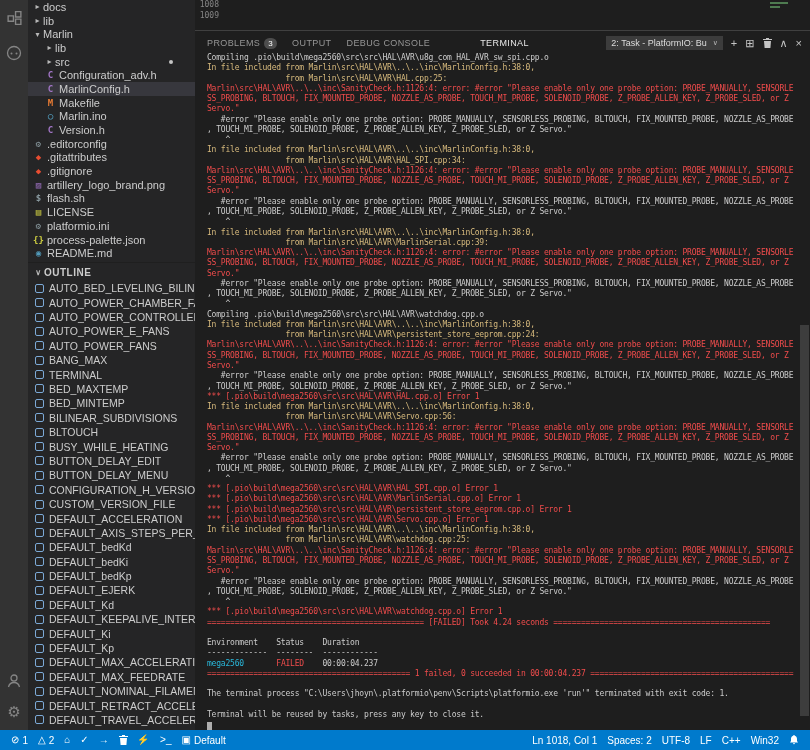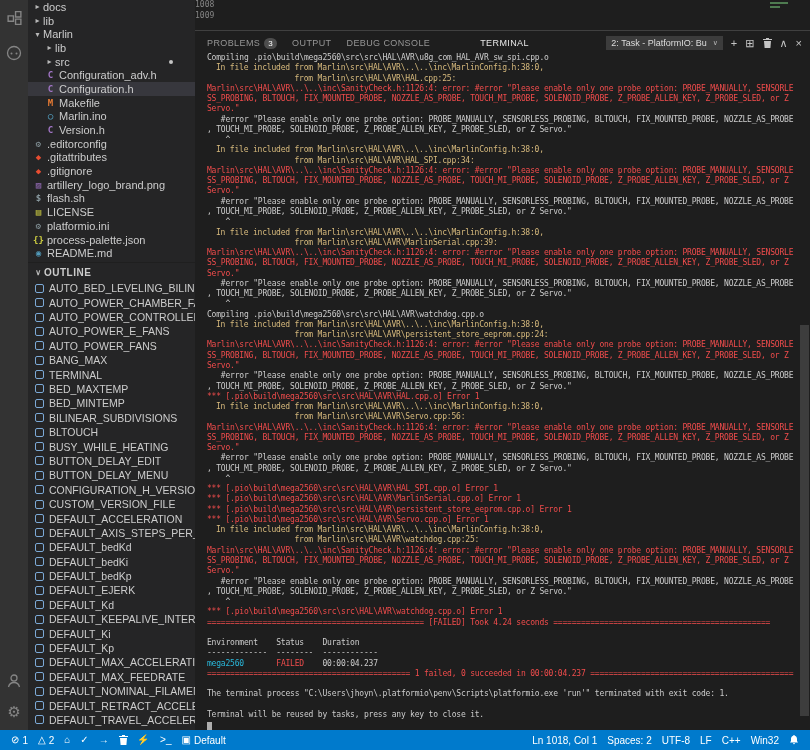--- a/index.html
+++ b/index.html
@@ -24,41 +24,41 @@
   .dot{width:4px;height:4px;border-radius:50%;background:#c5c5c5;margin-left:auto;margin-right:22px;flex:none;}
   .section-header{height:18px;display:flex;align-items:center;font-size:10px;font-weight:bold;
     letter-spacing:.5px;color:#cccccc;padding-left:5px;border-top:1px solid #1f1f1f;margin-top:2px;}
   .section-header .chev{font-size:8px;}
   .outline-row{height:14.4px;display:flex;align-items:center;font-size:10.5px;padding-left:7px;white-space:nowrap;cursor:pointer;}
   .sym-icon{width:7px;height:7px;border:1px solid #7ca9d6;border-radius:2px;margin-right:5px;flex:none;}
 
   
   .editor{position:absolute;left:195px;right:0;top:0;height:30px;background:#1e1e1e;cursor:text;}
   .ed-line{display:flex;font-family:"DejaVu Sans Mono",monospace;font-size:8px;height:10.5px;line-height:10.5px;white-space:pre;}
-  .ed-num{width:24px;text-align:left;color:#858585;padding-right:9px;flex:none;}
+  .ed-num{width:24px;text-align:right;color:#858585;padding-right:9px;flex:none;}
   .ed-text.comment{color:#6a9955;}
   .minimap{position:absolute;right:16px;top:0;width:24px;height:30px;}
   .mm-mark{position:absolute;height:2px;background:#4e7b50;}
 
   
   .panel{position:absolute;left:195px;right:0;top:30px;bottom:20px;background:#1e1e1e;border-top:1px solid #404040;box-sizing:border-box;}
   .panel-header{height:20px;display:flex;align-items:center;padding:2px 8px 0 12px;}
   .p-tab{font-size:9px;letter-spacing:.4px;color:#969696;margin-right:15px;cursor:pointer;display:flex;align-items:center;gap:4px;}
   .p-tab.active{color:#e7e7e7;margin-left:35px;}
   .badge{background:#4d4d4d;color:#ffffff;border-radius:7px;font-size:8px;padding:0 4px;height:11px;line-height:11px;}
   .panel-actions{margin-left:auto;display:flex;align-items:center;gap:8px;}
   .term-picker{background:#3c3c3c;color:#dddddd;font-size:9px;height:14px;line-height:14px;padding:0 5px;
     display:flex;align-items:center;gap:6px;max-width:122px;white-space:nowrap;overflow:hidden;cursor:pointer;}
   .term-picker .chev{font-size:7px;width:auto;}
   .pa-icon{color:#c5c5c5;font-size:11px;line-height:1;cursor:pointer;display:flex;align-items:center;}
 
   .terminal{position:absolute;left:12px;right:10px;top:22px;bottom:0;font-family:"DejaVu Sans Mono",monospace;
     font-size:8px;line-height:10.28px;letter-spacing:-0.2px;white-space:pre;overflow:hidden;cursor:text;}
   .t-line{height:10.28px;}
-  .c-fg{color:#cccccc;}.c-red{color:#f14c4c;}.c-yel{color:#d7ba7d;margin-left:9px;}.c-cyan{color:#29b8db;}
+  .c-fg{color:#cccccc;}.c-red{color:#f14c4c;}.c-yel{color:#d7ba7d;}.c-cyan{color:#29b8db;}
   .c-cur{background:#aeaeae;display:inline-block;width:5px;height:9px;vertical-align:bottom;}
   .scroll-thumb{position:absolute;right:1px;top:42%;width:9px;height:56%;background:rgba(121,121,121,.35);cursor:pointer;}
 
   
   .statusbar{position:absolute;left:0;right:0;bottom:0;height:20px;background:#007acc;color:#ffffff;
     display:flex;align-items:center;font-size:10px;padding:0 6px;box-sizing:border-box;}
   .sb-item{display:flex;align-items:center;gap:3px;padding:0 5px;height:100%;cursor:pointer;white-space:nowrap;}
   .sb-icon{display:flex;align-items:center;font-size:10px;line-height:1;}
   .sb-right{margin-left:auto;display:flex;}
 </style>
@@ -115,21 +115,21 @@
           <span class="chev">▸</span>
           <span class="tree-label">src</span>
           <span class="dot"></span>
         </div>
         <div class="tree-row" style="padding-left: 16px;">
           <span class="file-icon" style="color: rgb(160, 116, 196);">C</span>
           <span class="tree-label">Configuration_adv.h</span>
         </div>
         <div class="tree-row selected" style="padding-left: 16px;">
           <span class="file-icon" style="color: rgb(160, 116, 196);">C</span>
-          <span class="tree-label">Configuration.h</span>
+          <span class="tree-label">MarlinConfig.h</span>
         </div>
         <div class="tree-row" style="padding-left: 16px;">
           <span class="file-icon" style="color: rgb(227, 121, 51);">M</span>
           <span class="tree-label">Makefile</span>
         </div>
         <div class="tree-row" style="padding-left: 16px;">
           <span class="file-icon" style="color: rgb(81, 154, 186);">○</span>
           <span class="tree-label">Marlin.ino</span>
         </div>
         <div class="tree-row" style="padding-left: 16px;">

